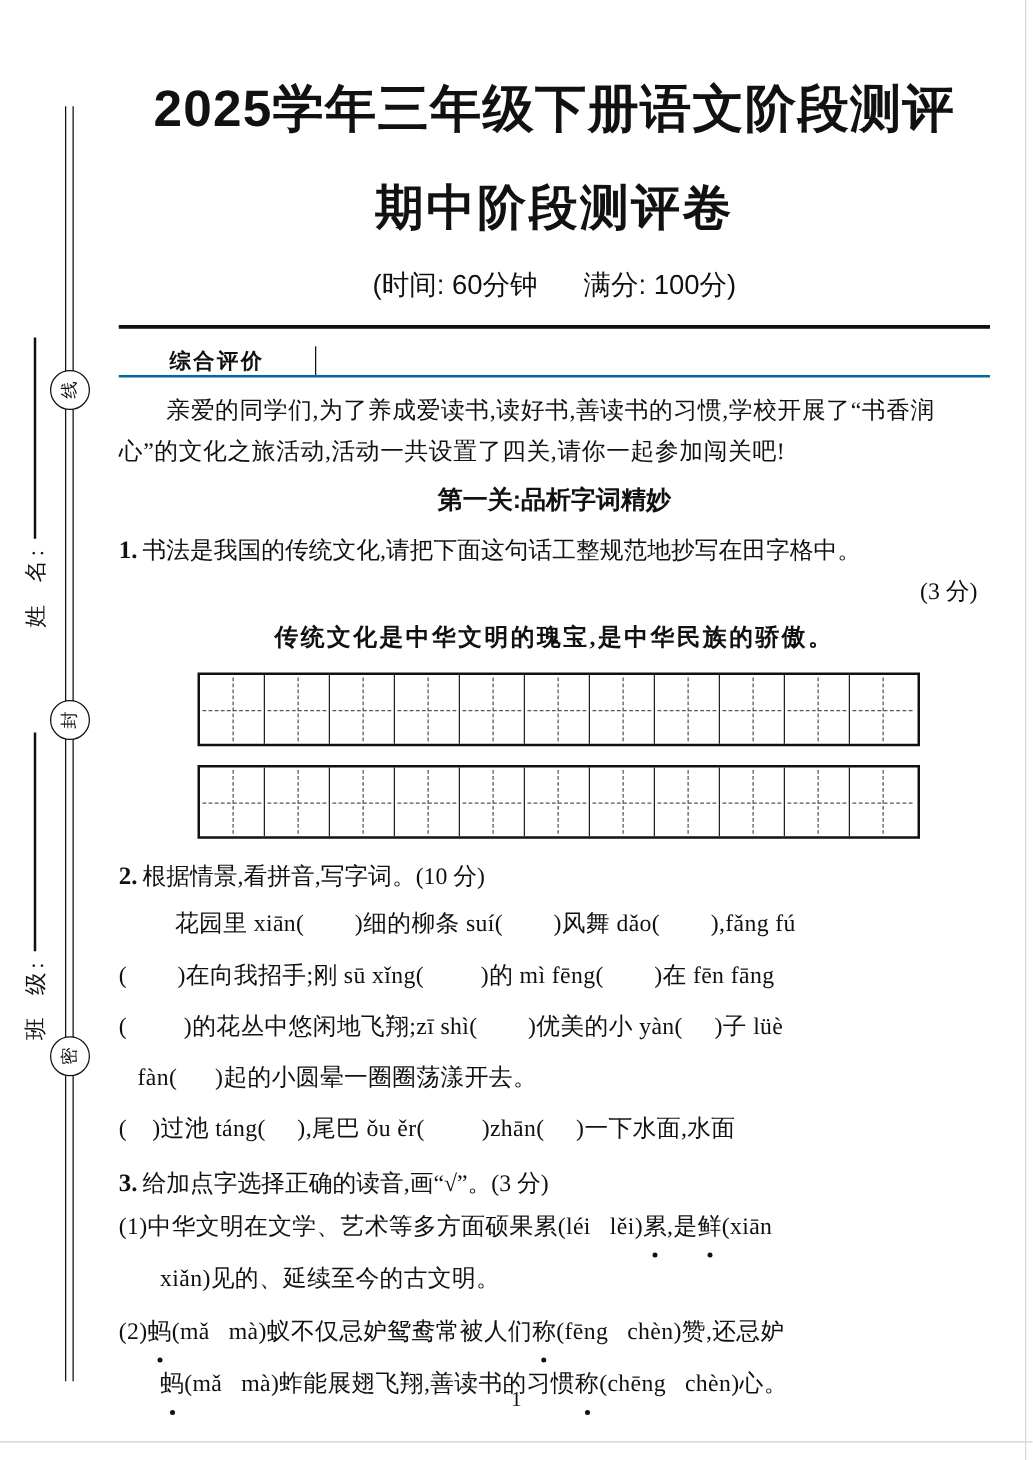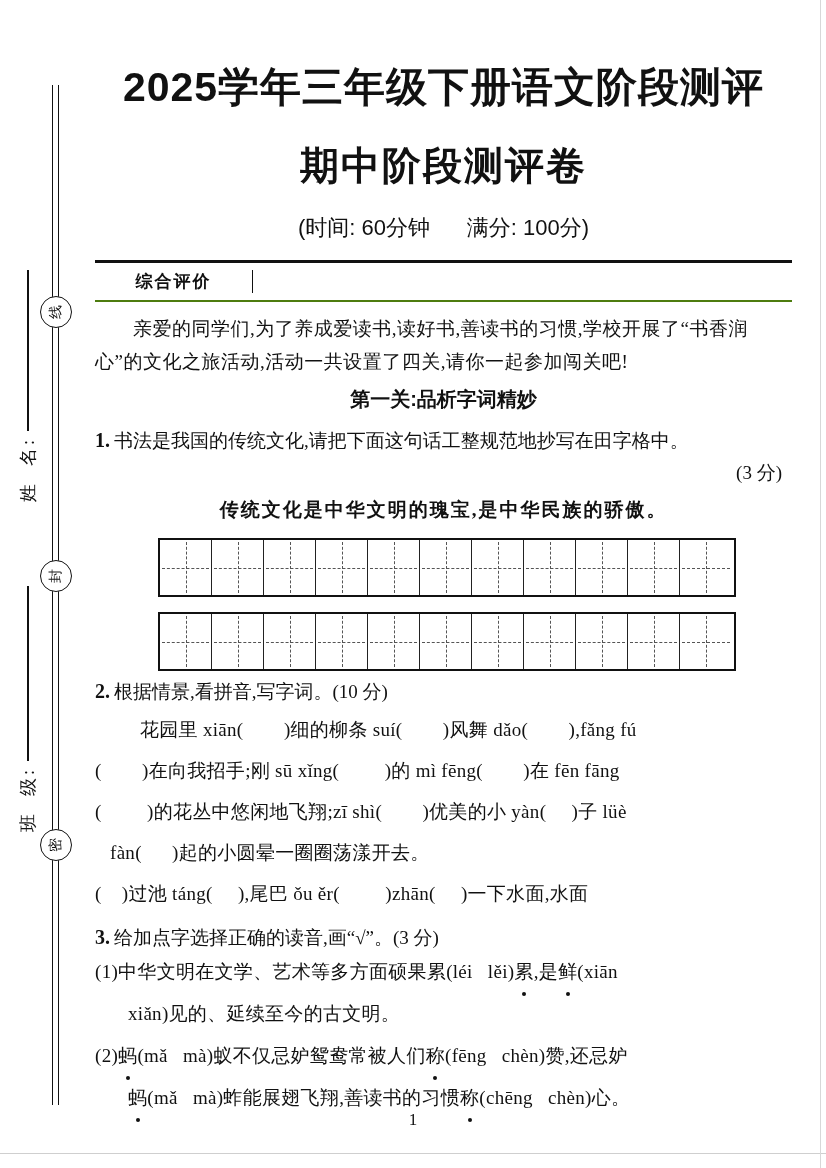--- a/index.html
+++ b/index.html
@@ -52,22 +52,22 @@
     font-size:39px; font-weight:bold; letter-spacing:2px;
   }
   .subtitle {
     margin-top:20px; text-align:center;
     font-family:"Liberation Sans", sans-serif;
     font-size:22px; white-space:pre;
   }
 
   .eval-box {
     margin-top:17px; height:42px; width:100%;
-    border-top:3px solid #111; border-bottom:2px solid #4d7c0f;
-    display:flex; align-items:center;
+    border-top:3px solid #111; border-bottom:2px solid #0369a1;
+    display:flex; align-items:flex-end;
   }
   .eval-cell-label {
     width:158px; border-right:1.5px solid #111;
     display:flex; align-items:center; justify-content:center;
     font-family:"Liberation Sans", sans-serif;
     font-size:17px; font-weight:bold; letter-spacing:2px;
   }
   .eval-cell-rest { flex:1; }
 
   .intro {
@@ -189,21 +189,21 @@
       <div class="tzg-cell"></div>
       <div class="tzg-cell"></div>
       <div class="tzg-cell"></div>
       <div class="tzg-cell"></div>
       <div class="tzg-cell"></div>
       <div class="tzg-cell"></div>
       <div class="tzg-cell"></div>
       <div class="tzg-cell"></div>
     </div>
 
-  <div class="q-header" style="margin-top:7px;"><span class="qnum">2.</span><span>根据情景,看拼音,写字词。(10 分)</span></div>
+  <div class="q-header" style="margin-top:17px;"><span class="qnum">2.</span><span>根据情景,看拼音,写字词。(10 分)</span></div>
   <div class="q2-block">
     <div class="q2-line ind-first">花园里 xiān(        )细的柳条 suí(        )风舞 dǎo(        ),fǎng fú</div>
     <div class="q2-line">(        )在向我招手;刚 sū xǐng(         )的 mì fēng(        )在 fēn fāng</div>
     <div class="q2-line">(         )的花丛中悠闲地飞翔;zī shì(        )优美的小 yàn(     )子 lüè</div>
     <div class="q2-line ind-last">fàn(      )起的小圆晕一圈圈荡漾开去。</div>
     <div class="q2-line">(    )过池 táng(     ),尾巴 ǒu ěr(         )zhān(     )一下水面,水面</div>
   </div>
 
   <div class="q-header" style="margin-top:10px;"><span class="qnum">3.</span><span>给加点字选择正确的读音,画“√”。(3 分)</span></div>
   <div>

